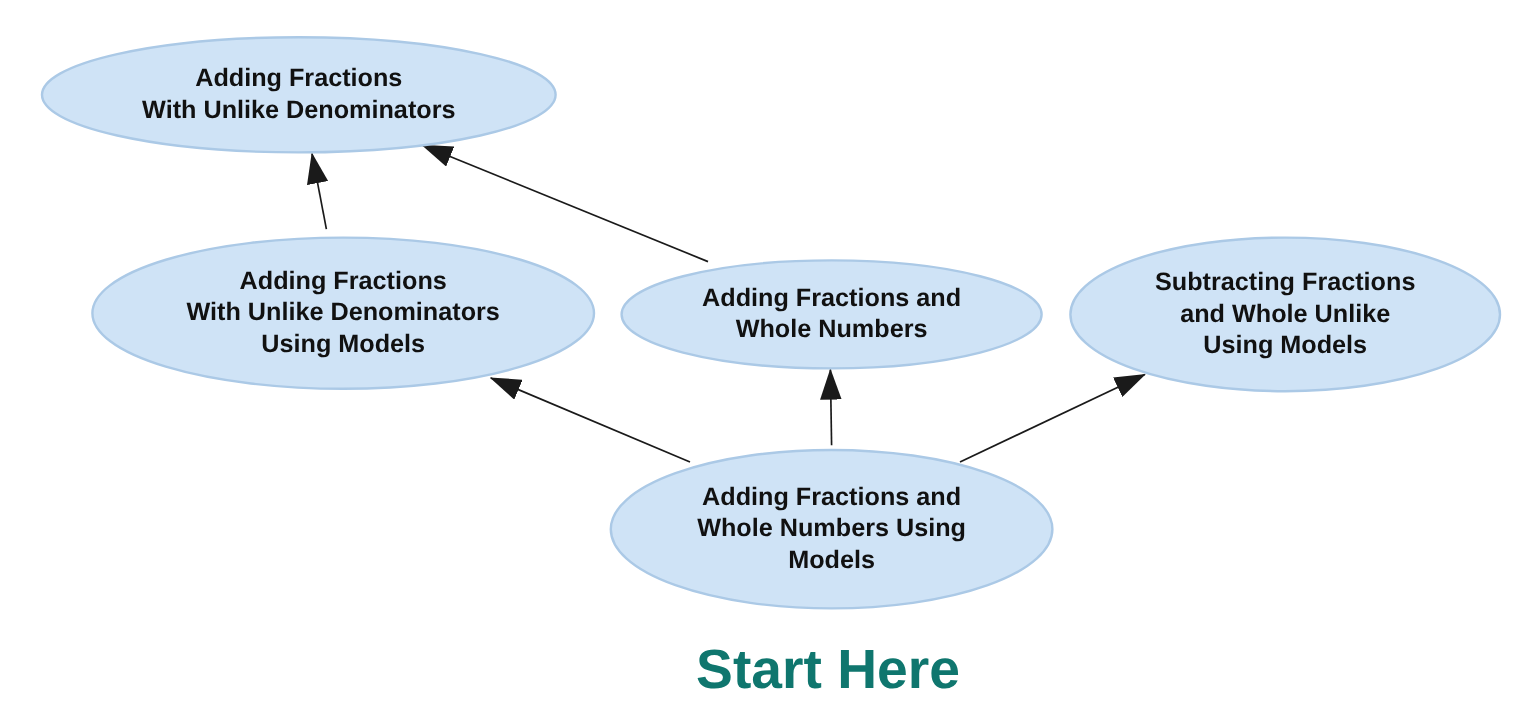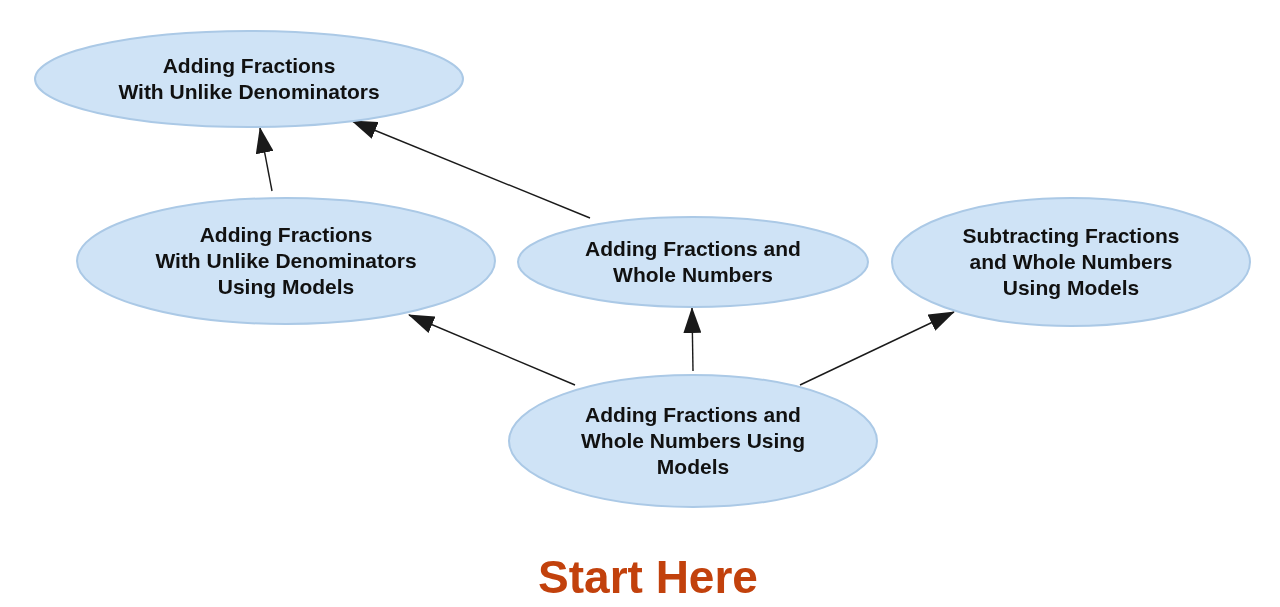--- a/index.html
+++ b/index.html
@@ -72,22 +72,22 @@
 With Unlike Denominators</div>
 
   <div class="node-label" style="left: 286px; top: 261px; color: rgb(17, 17, 17);">Adding Fractions
 With Unlike Denominators
 Using Models</div>
 
   <div class="node-label" style="left: 693px; top: 262px; color: rgb(17, 17, 17);">Adding Fractions and
 Whole Numbers</div>
 
   <div class="node-label" style="left: 1071px; top: 262px; color: rgb(17, 17, 17);">Subtracting Fractions
-and Whole Numbers
+and Whole Unlike
 Using Models</div>
 
   <div class="node-label" style="left: 693px; top: 441px; color: rgb(17, 17, 17);">Adding Fractions and
 Whole Numbers Using
 Models</div>
 
-  <div class="start-label" style="left: 648px; top: 557px; color: #c2410c; margin-top: 20px;">Start Here</div>
+  <div class="start-label" style="left: 690px; top: 557px; color: #0f766e;">Start Here</div>
 
 </div>
 
 </body></html>

